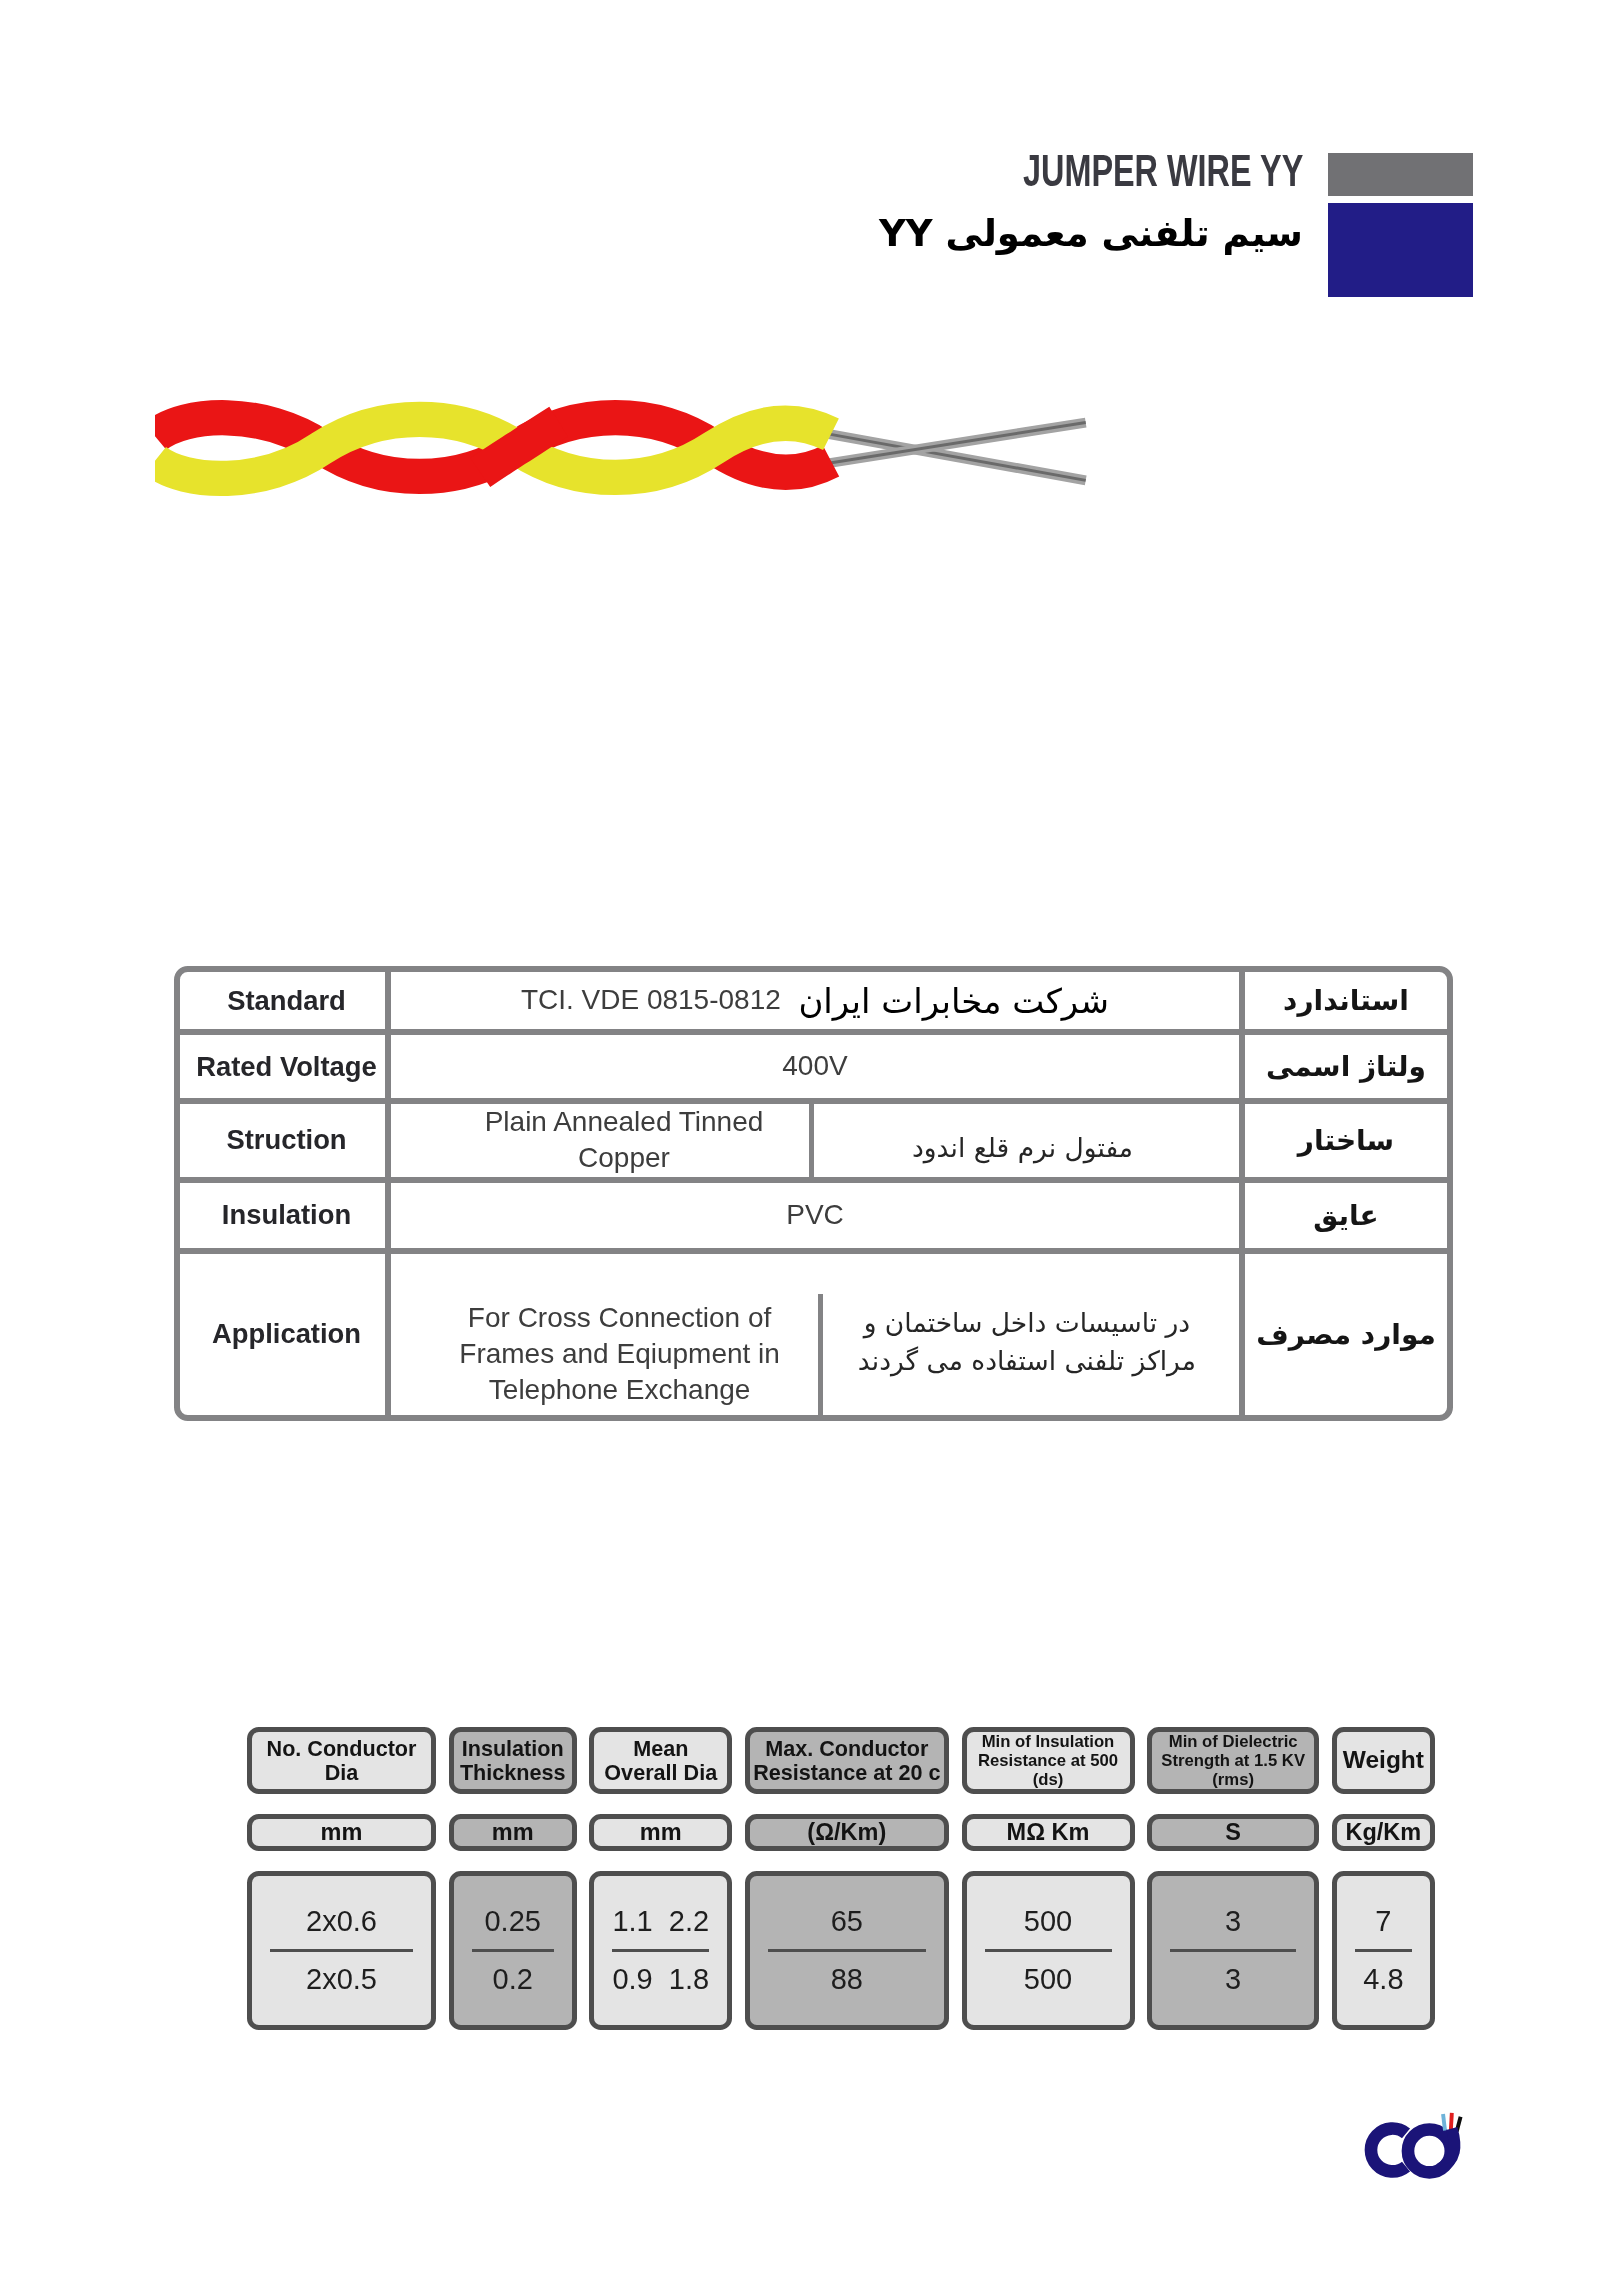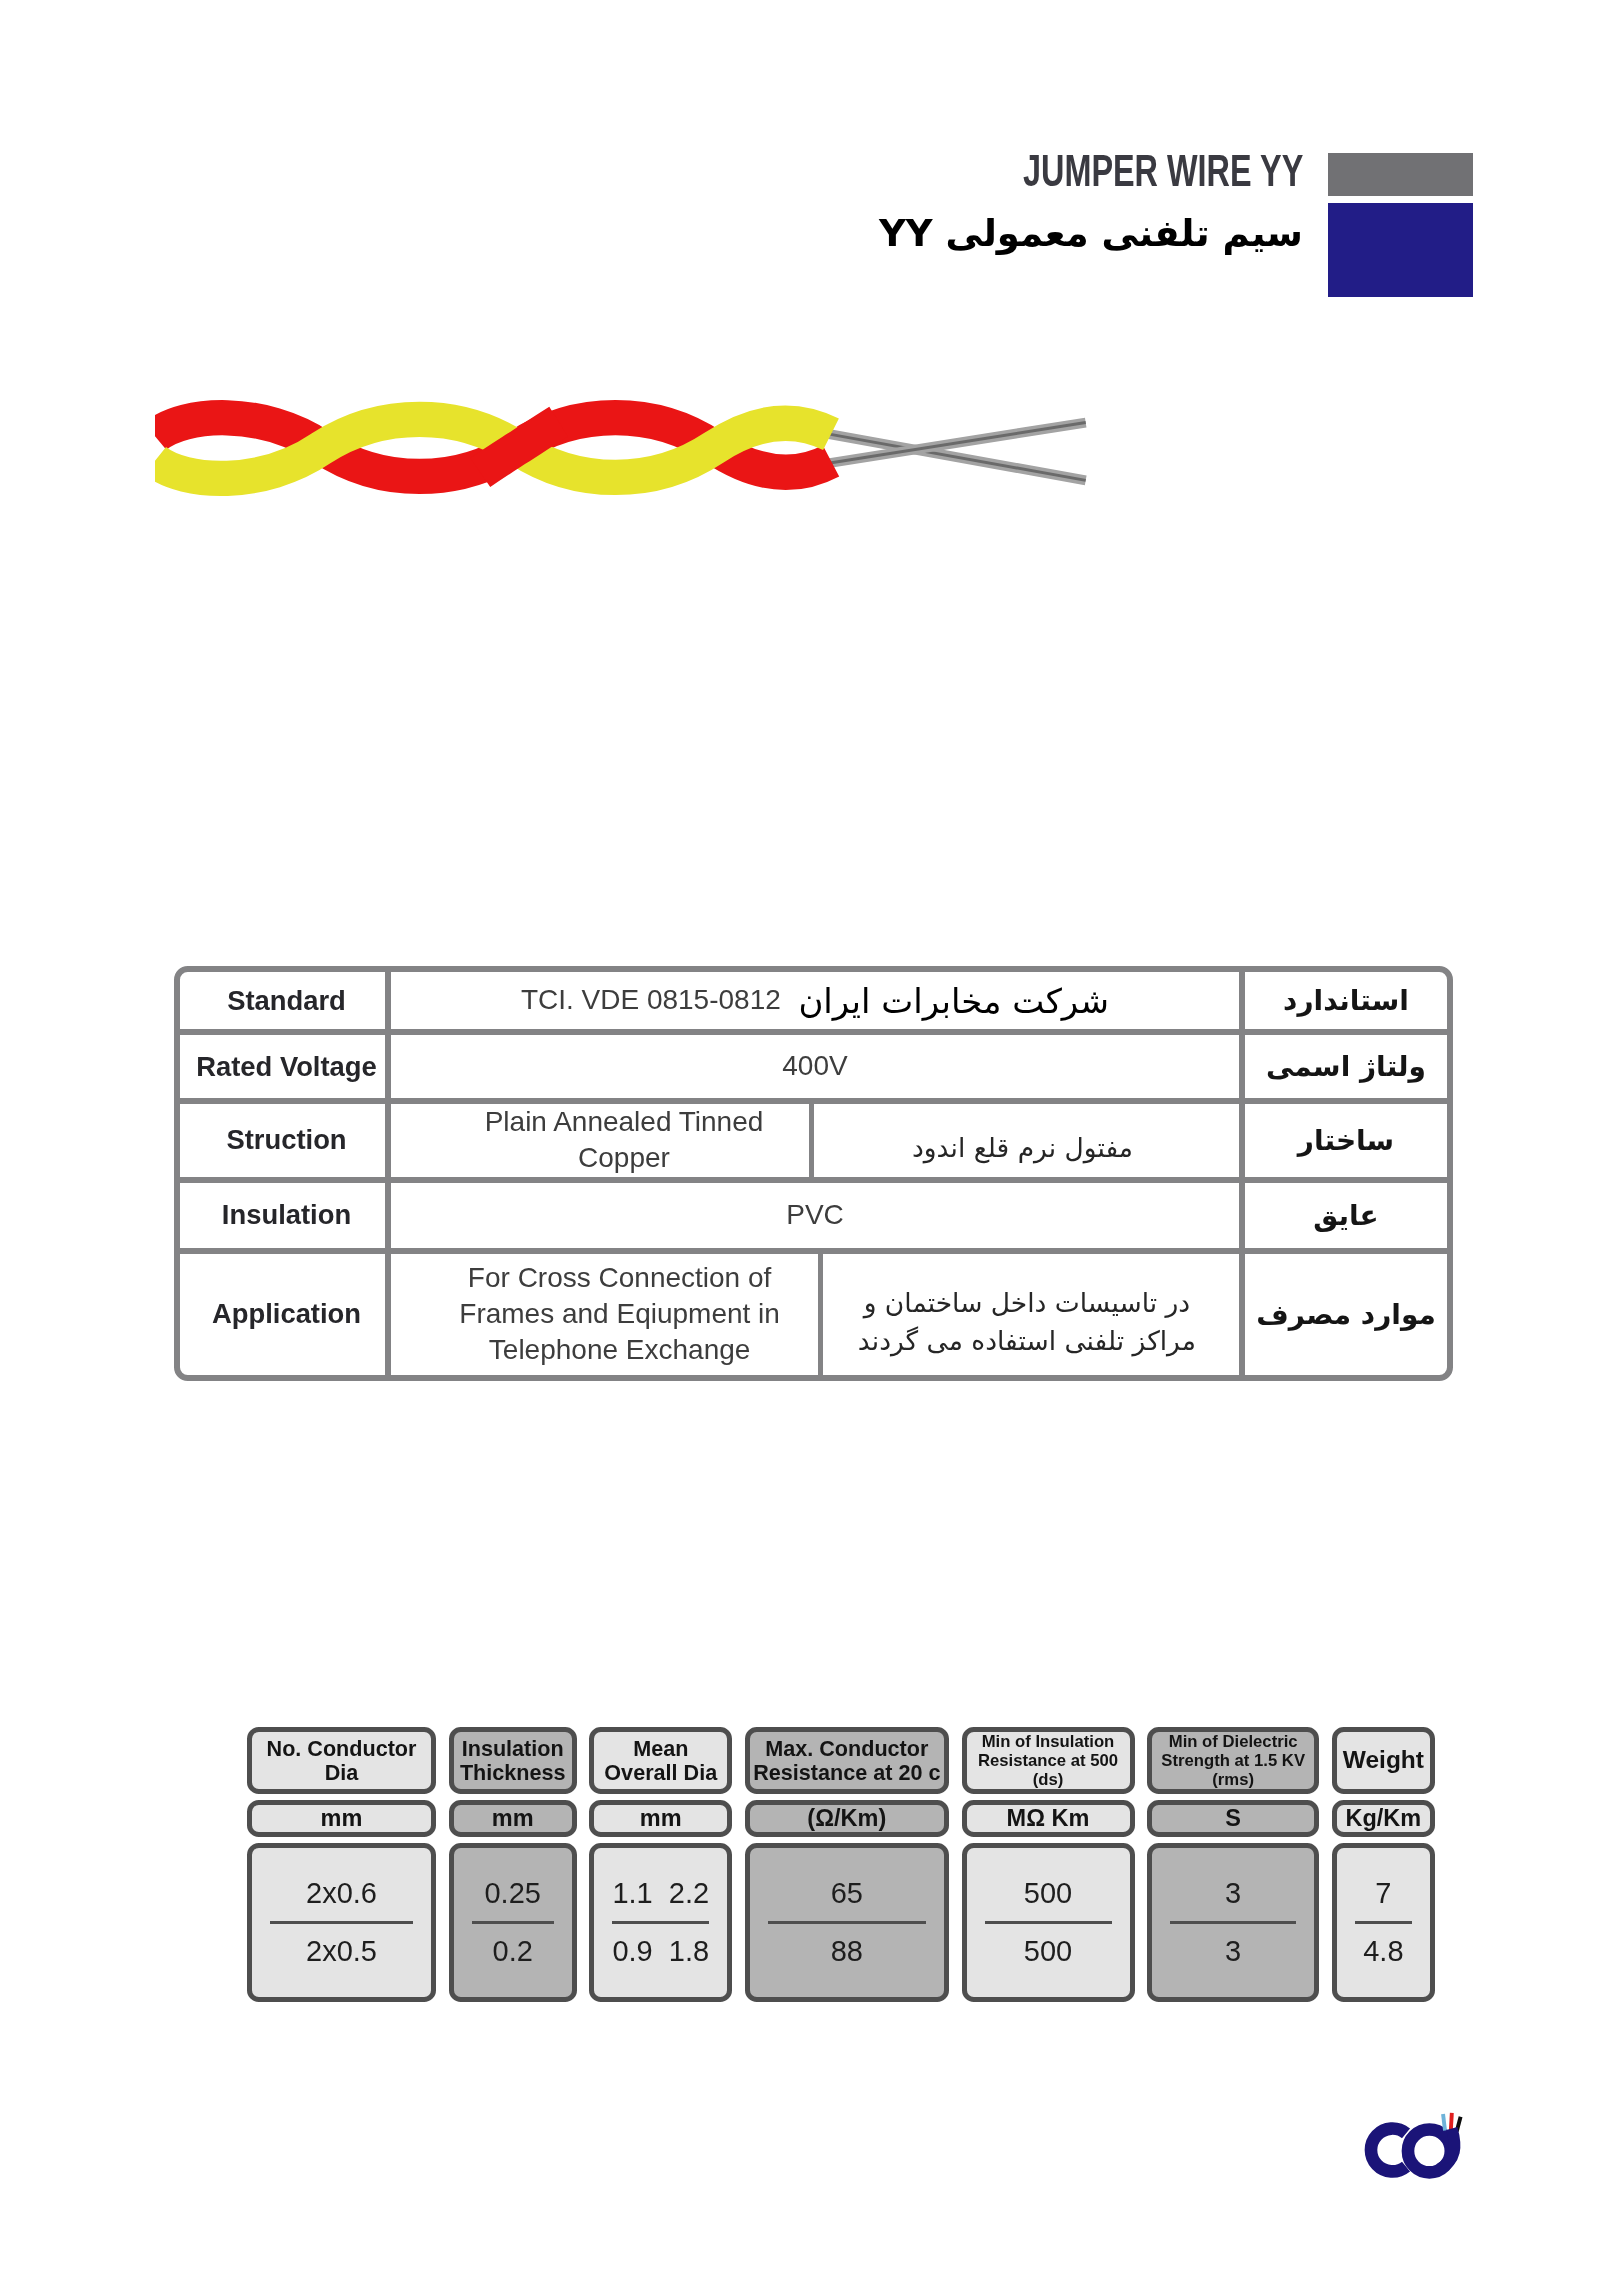--- a/index.html
+++ b/index.html
@@ -41,25 +41,25 @@
     font-weight:bold;font-size:28px;color:#151515;direction:rtl;
     font-family:"DejaVu Sans",sans-serif;}
   .c-split{flex:1;display:flex;align-items:stretch;}
   .half{flex:1;display:flex;align-items:center;justify-content:center;text-align:center;}
   .half.en{border-right:5.9px solid #838385;padding-left:48px;}
   .r1{min-height:57px}.r2{min-height:63px}.r3{min-height:57px}.r4{min-height:65px}.r5{min-height:74px}
   .val{font-size:28px;color:#3d3d3d;line-height:1.3;}
   .val-fa{font-size:26.5px;color:#262626;direction:rtl;font-family:"DejaVu Sans",sans-serif;line-height:1.45;padding:3.9px 23.5px;margin-top:16px;}
   .mix{display:flex;gap:17.6px;align-items:center;justify-content:center;}
   .mix .fa{font-weight:normal;font-size:34px;color:#000000;direction:rtl;font-family:"DejaVu Sans",sans-serif;}
-  .pad{padding:5.9px 17.6px;}
+  .pad{padding:5.9px 17.6px;margin-top:40px;}
 
   
   .dt{left:247px;top:1727px;width:1172px;display:flex;gap:12.7px;}
-  .dcol{display:flex;flex-direction:column;gap:6px;}
+  .dcol{display:flex;flex-direction:column;gap:20px;}
   .w1{flex:0 0 189px}.w2{flex:0 0 128px}.w3{flex:0 0 123px}.w4{flex:0 0 204px}
   .w5{flex:0 0 173px}.w6{flex:0 0 172px}.w7{flex:0 0 103px}
   .box{border:5.9px solid #4e4e4e;border-radius:11.8px;box-sizing:border-box;
     display:flex;align-items:center;justify-content:center;text-align:center;}
   .hd{height:67px;font-weight:bold;font-size:21.6px;line-height:1.08;color:#141414;padding:2px 2.9px;}
   .hd.sm{font-size:16.7px;line-height:1.15;}
   .hd.lg{font-size:24.5px;}
   .un{height:37px;font-weight:bold;font-size:23.5px;color:#141414;}
   .vals{flex-direction:column;align-items:stretch;padding:18px;overflow:hidden;}
   .v{height:55px;display:flex;align-items:center;justify-content:center;

